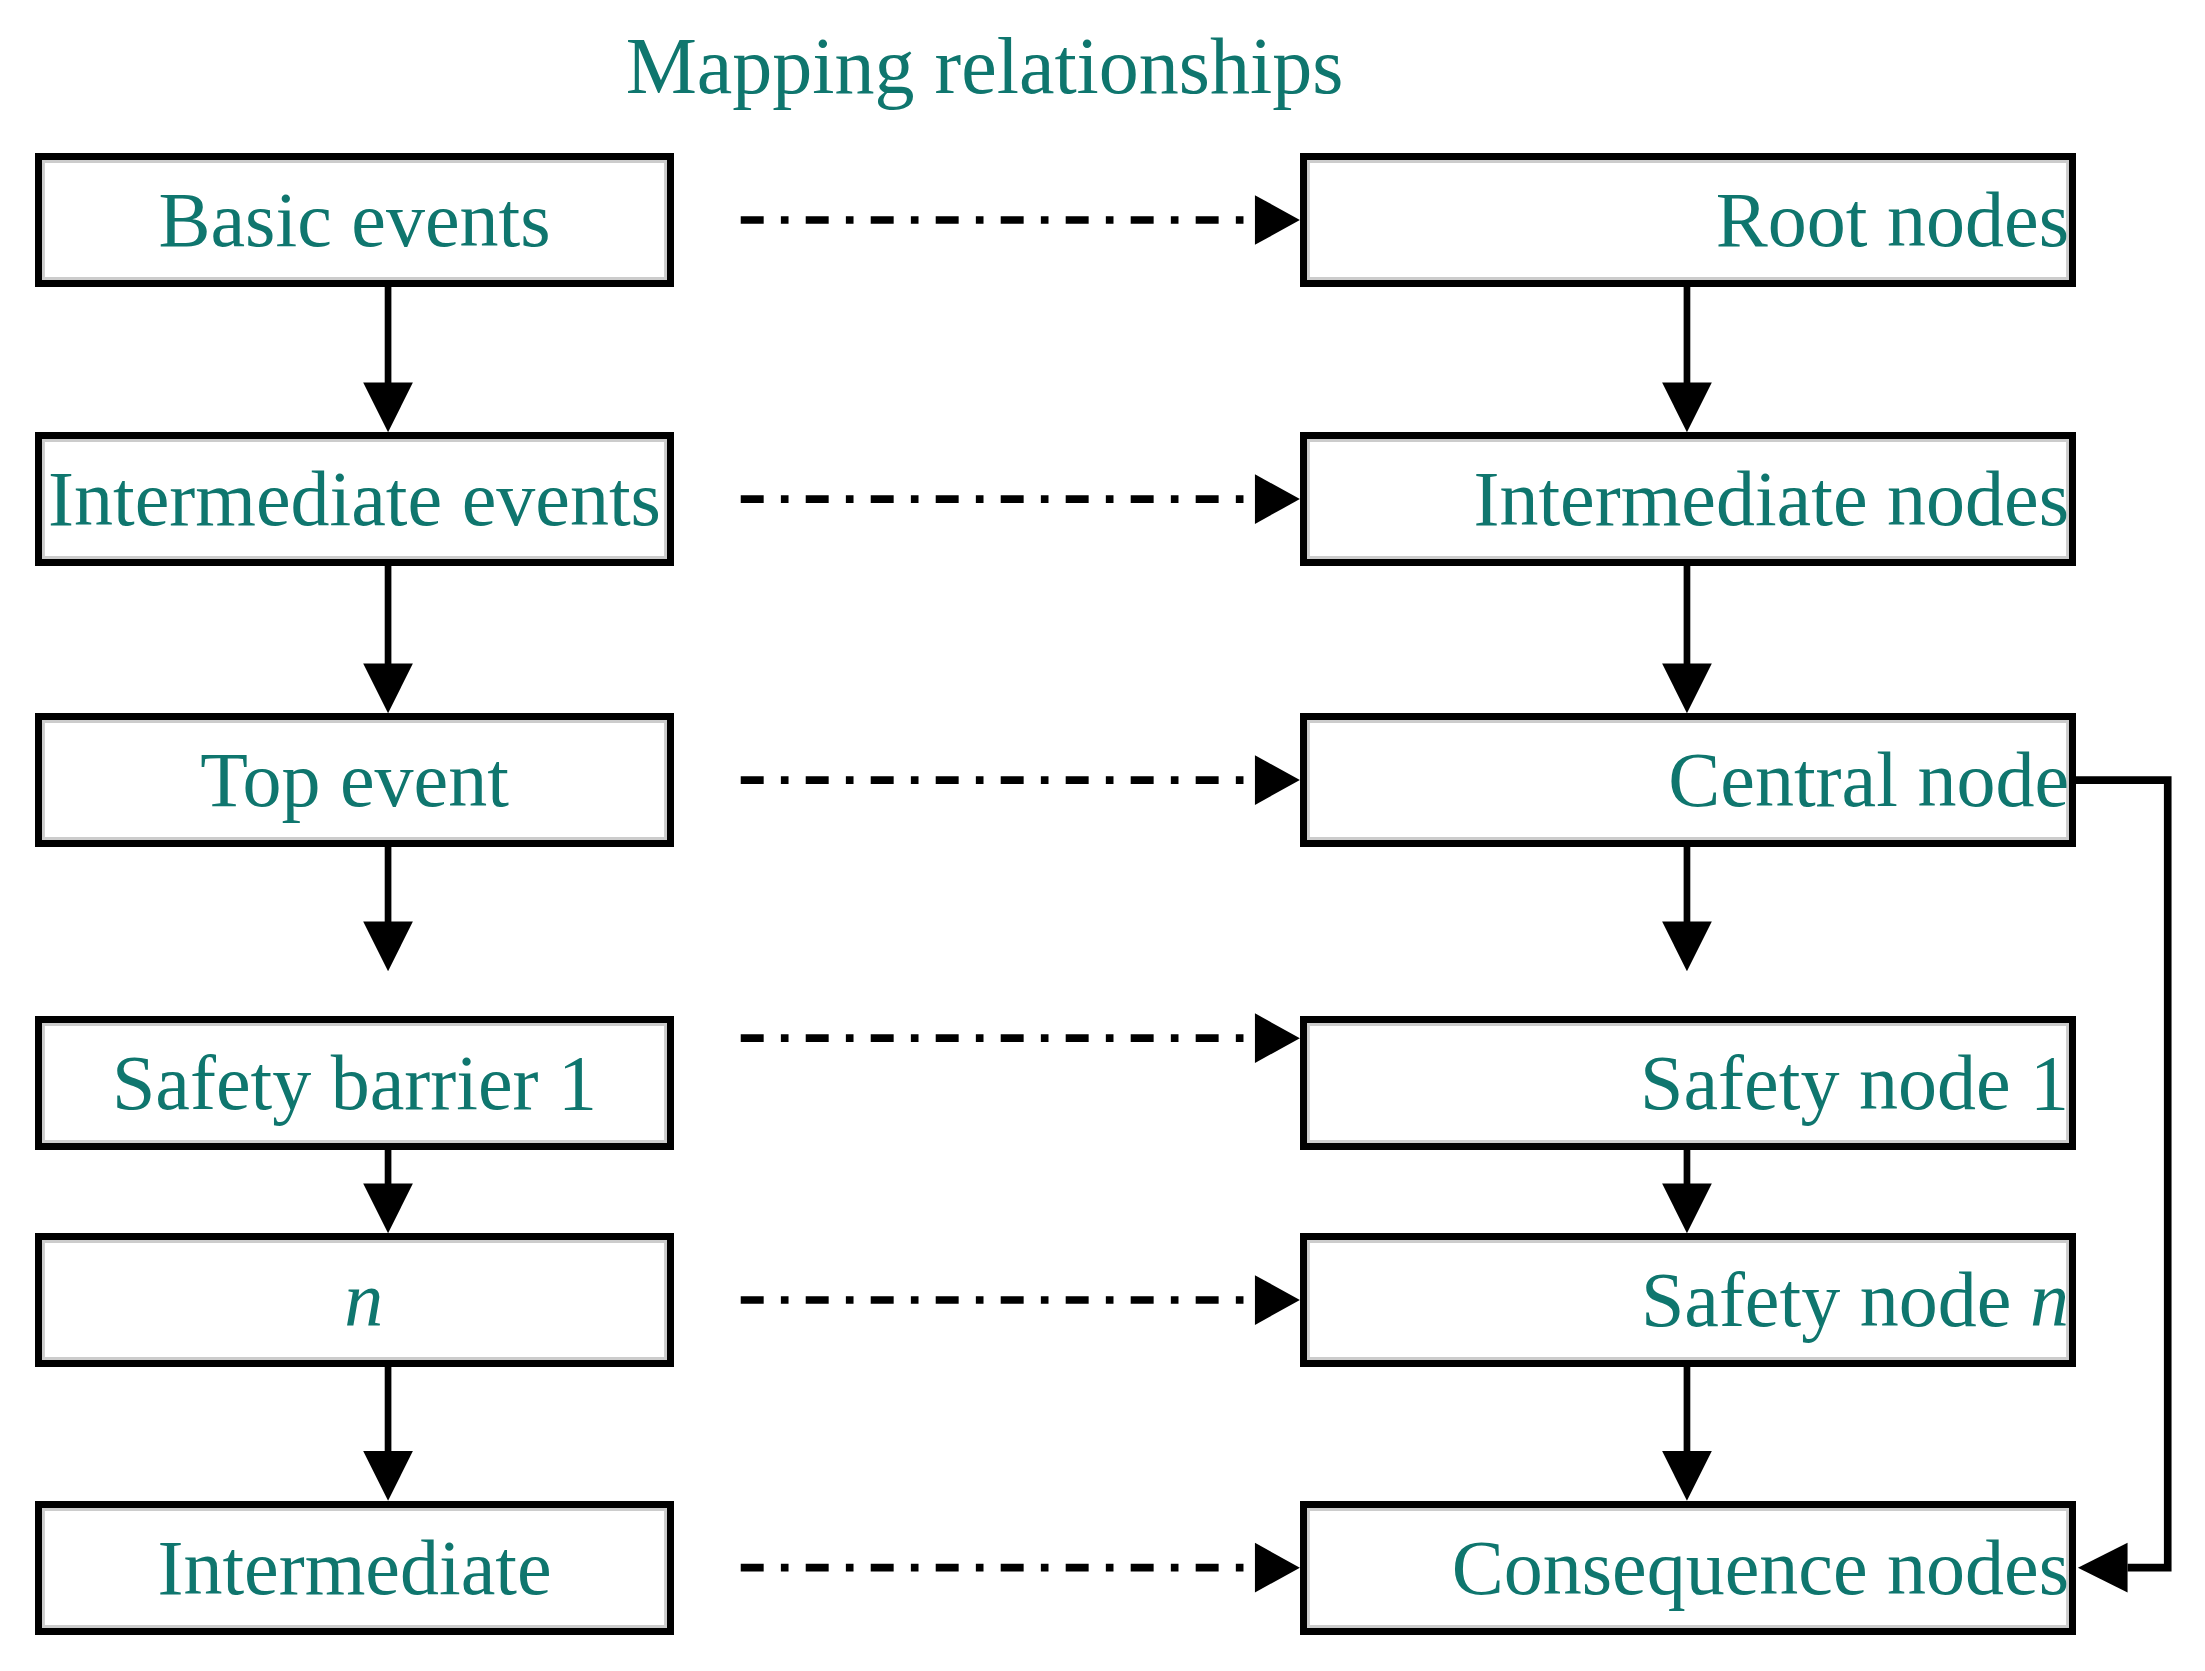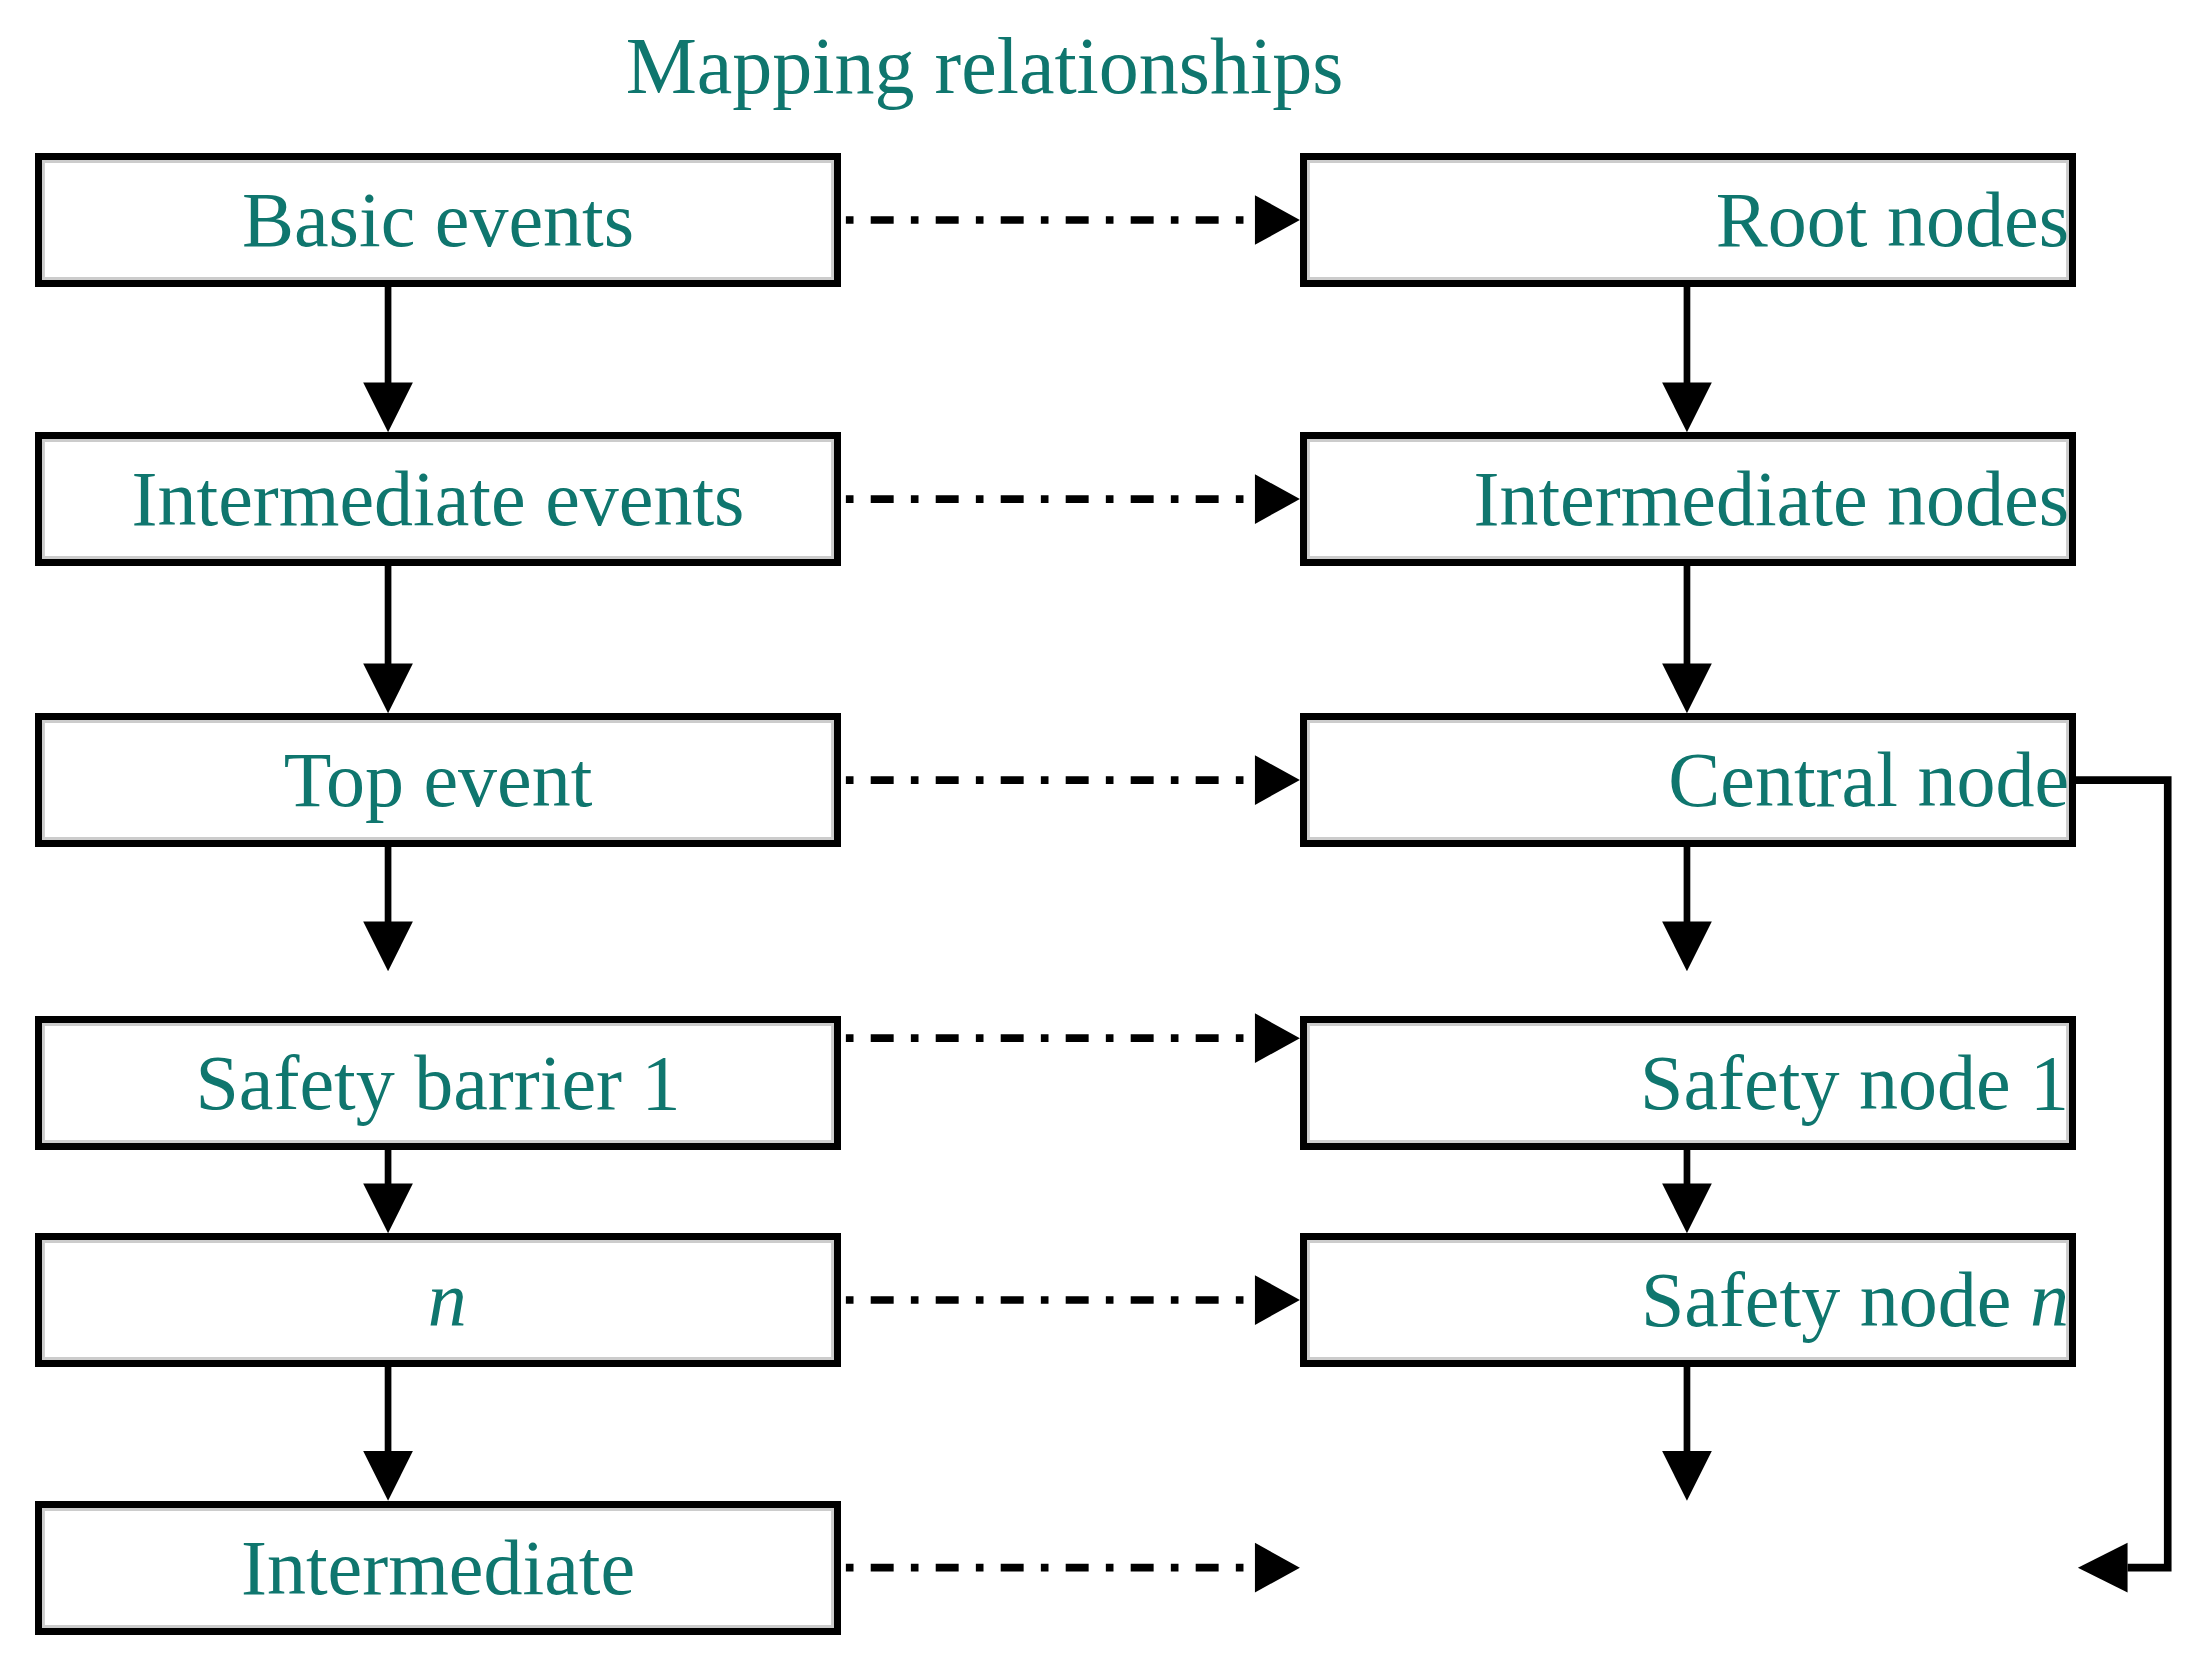--- a/index.html
+++ b/index.html
@@ -26,21 +26,21 @@
     background:#ffffff;
     border:7.6px solid #000;
     box-shadow:inset 0 0 0 2.9px #cccccc;
     display:flex;
     align-items:center;
     justify-content:center;
     font-size:78px;
     white-space:nowrap;
     z-index:2;
   }
-  .col-left{left:35px;width:806px;align-items:center;}
+  .col-left{left:35px;width:639px;align-items:center;}
   .col-right{left:1300px;width:776px;justify-content:flex-end;}
   .r1{top:153px}.r2{top:432px}.r3{top:713px}.r4{top:1016px}.r5{top:1233px}.r6{top:1501px}
   .suffix{font-style:italic;margin-left:0.24em;}
   svg.connectors{
     position:absolute;top:0;left:0;width:2205px;height:1672px;
     z-index:1;
   }
   svg .shaft{stroke:#000;stroke-width:7;}
   svg .elbow{stroke:#000;stroke-width:8;fill:none;}
   svg .dashdot{stroke:#000;stroke-width:8;stroke-dasharray:24 18 8 18;}
@@ -156,15 +156,18 @@
   <div class="box col-right r3">
     <span>Central node</span>
   </div>
   <div class="box col-right r4">
     <span>Safety node 1</span>
   </div>
   <div class="box col-right r5">
     <span>Safety node</span>
       <span class="suffix">n</span>
   </div>
+  <div class="box col-right r6">
+    <span>Consequence nodes</span>
+  </div>
 
 </div>
 
 
 </body></html>

